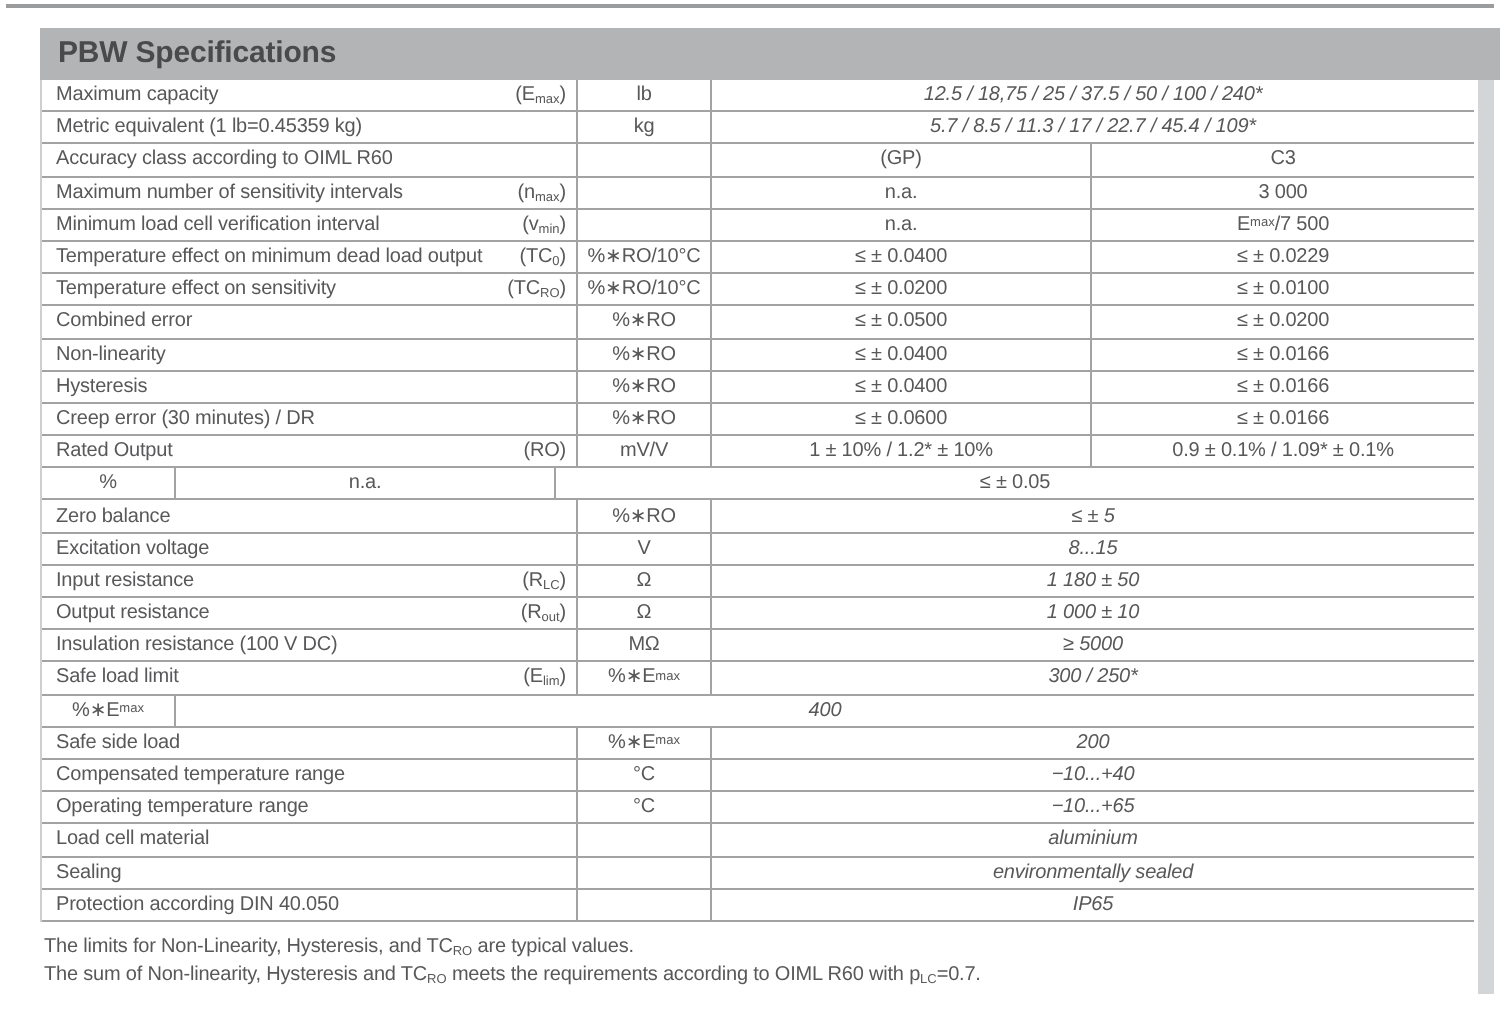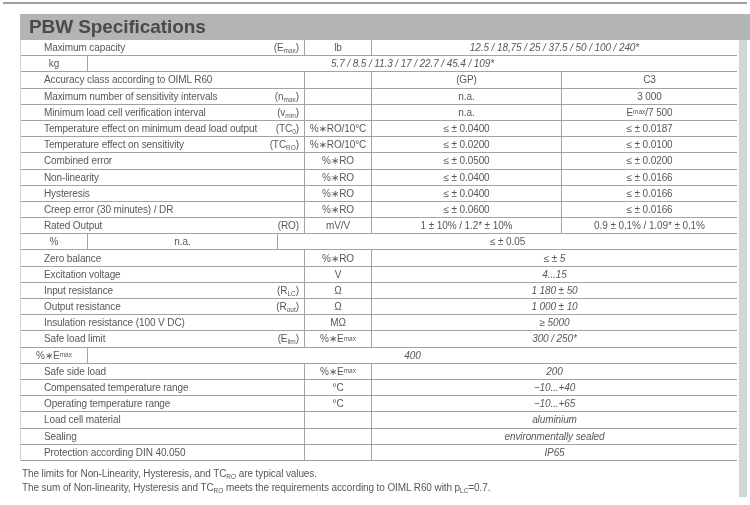--- a/index.html
+++ b/index.html
@@ -6,33 +6,33 @@
   body{
     width:750px;height:505px;background:#ffffff;position:relative;overflow:hidden;
     font-family:"Liberation Sans","DejaVu Sans",sans-serif;
     color:var(--body-text,#58585a);
     letter-spacing:-0.1px;
   }
   .top-rule{position:absolute;left:3px;top:2px;width:744px;height:2px;background:var(--top-rule,#9a9c9e);}
   .spec-header{
     position:absolute;left:20px;top:14px;width:730px;height:26px;box-sizing:border-box;
     background:var(--header-bg,#b2b4b5);color:var(--header-text,#4a4a4c);
-    font-size:19px;font-weight:bold;line-height:26px;padding-left:9px;
+    font-size:15px;font-weight:bold;line-height:26px;padding-left:9px;
   }
   .spec-table{
     position:absolute;left:20px;top:40px;width:717px;box-sizing:border-box;
     border-left:1px solid var(--table-edge,#cdcfd0);
   }
   .trow{
     display:flex;height:16.2px;box-sizing:border-box;
     border-bottom:1px solid var(--border,#a1a3a5);
     font-size:10px;
   }
   .trow > div, .c-name{box-sizing:border-box;display:flex;align-items:center;white-space:nowrap;}
-  .c-name{width:268px;justify-content:space-between;padding:0 5px 0 7px;border-right:1px solid var(--border,#a1a3a5);margin-left:16px;}
+  .c-name{width:268px;justify-content:space-between;padding:0 5px 0 7px;border-right:1px solid var(--border,#a1a3a5);}
   .c-unit{width:67px;justify-content:center;border-right:1px solid var(--border,#a1a3a5);}
   .c-span{flex:1;justify-content:center;font-style:italic;}
   .c-v1{width:190px;justify-content:center;border-right:1px solid var(--border,#a1a3a5);}
   .c-v2{flex:1;justify-content:center;}
   sub{font-size:6.5px;line-height:0;vertical-align:-1.5px;letter-spacing:0;}
   .page-edge-stripe{position:absolute;left:739px;top:40px;width:8px;height:457px;background:var(--stripe,#d3d5d6);}
   .footnotes{position:absolute;left:22px;top:467px;font-size:10px;line-height:13.5px;color:var(--body-text,#58585a);}
 </style>
 </head>
 <body>
@@ -44,20 +44,24 @@
 <div class="spec-table">
     <div class="trow">
       <div class="c-name">
         <span>Maximum capacity</span>
         <span>(E<sub>max</sub>)</span>
       </div>
       <div class="c-unit">lb</div>
       <div class="c-span">12.5 / 18,75 / 25 / 37.5 / 50 / 100 / 240*</div>
     </div>
     <div class="trow">
+      <div class="c-name">
+        <span>Metric equivalent (1 lb=0.45359 kg)</span>
+        <span></span>
+      </div>
       <div class="c-unit">kg</div>
       <div class="c-span">5.7 / 8.5 / 11.3 / 17 / 22.7 / 45.4 / 109*</div>
     </div>
     <div class="trow">
       <div class="c-name">
         <span>Accuracy class according to OIML R60</span>
         <span></span>
       </div>
       <div class="c-unit"></div>
       <div class="c-v1">(GP)</div>
@@ -81,21 +85,21 @@
       <div class="c-v1">n.a.</div>
       <div class="c-v2">E<sub>max</sub>/7 500</div>
     </div>
     <div class="trow">
       <div class="c-name">
         <span>Temperature effect on minimum dead load output</span>
         <span>(TC<sub>0</sub>)</span>
       </div>
       <div class="c-unit">%∗RO/10°C</div>
       <div class="c-v1">≤ ± 0.0400</div>
-      <div class="c-v2">≤ ± 0.0187</div>
+      <div class="c-v2">≤ ± 0.0229</div>
     </div>
     <div class="trow">
       <div class="c-name">
         <span>Temperature effect on sensitivity</span>
         <span>(TC<sub>RO</sub>)</span>
       </div>
       <div class="c-unit">%∗RO/10°C</div>
       <div class="c-v1">≤ ± 0.0200</div>
       <div class="c-v2">≤ ± 0.0100</div>
     </div>
@@ -156,21 +160,21 @@
       </div>
       <div class="c-unit">%∗RO</div>
       <div class="c-span">≤ ± 5</div>
     </div>
     <div class="trow">
       <div class="c-name">
         <span>Excitation voltage</span>
         <span></span>
       </div>
       <div class="c-unit">V</div>
-      <div class="c-span">4...15</div>
+      <div class="c-span">8...15</div>
     </div>
     <div class="trow">
       <div class="c-name">
         <span>Input resistance</span>
         <span>(R<sub>LC</sub>)</span>
       </div>
       <div class="c-unit">Ω</div>
       <div class="c-span">1 180 ± 50</div>
     </div>
     <div class="trow">

